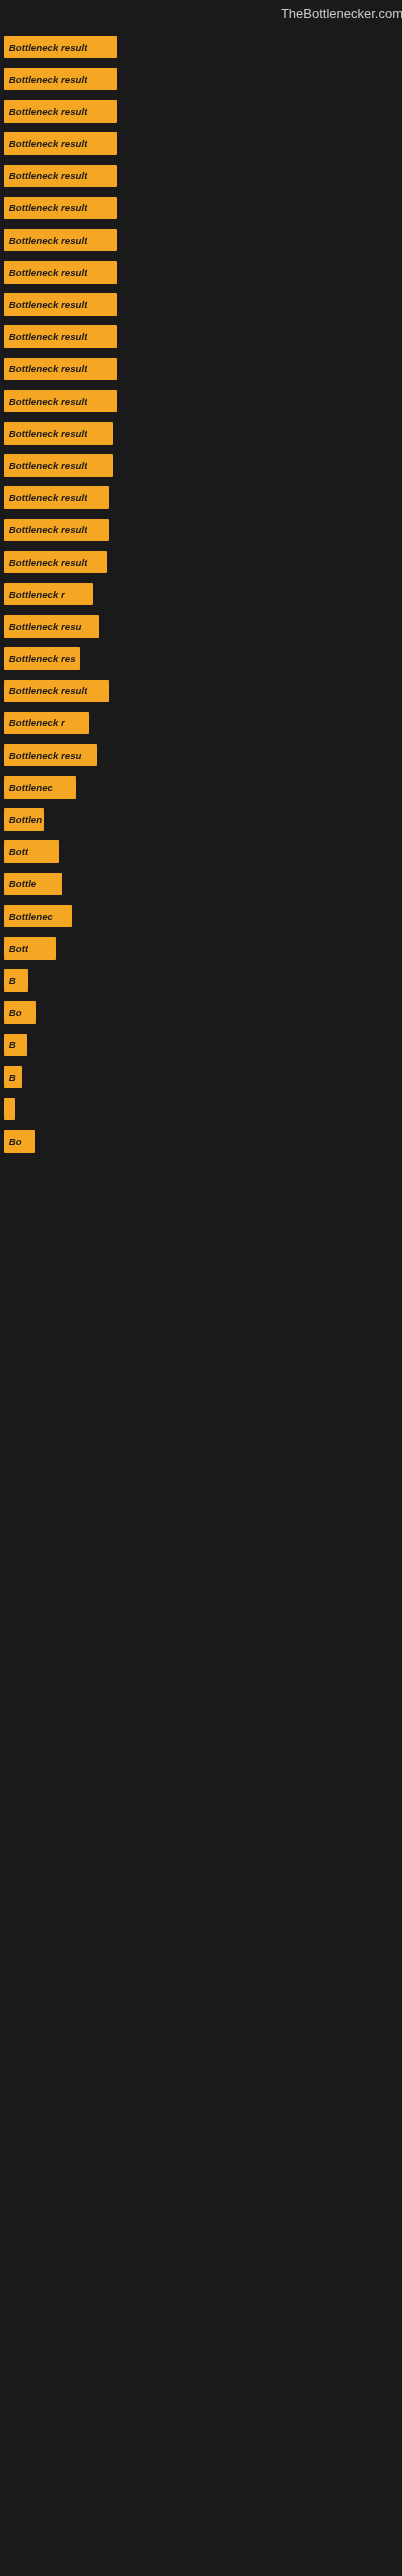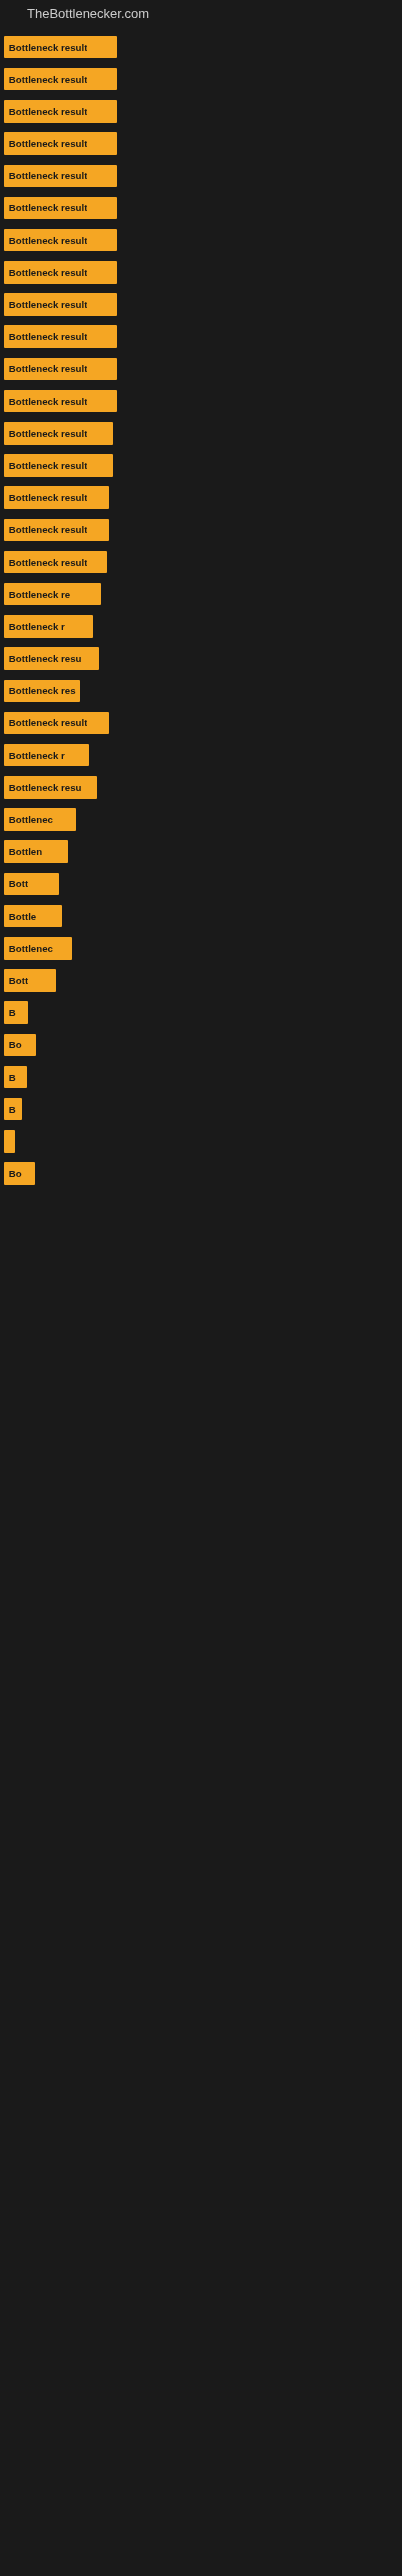--- a/index.html
+++ b/index.html
@@ -10,26 +10,25 @@
 
     body {
       background-color: #1a1a1a;
       width: 403px;
       min-height: 2576px;
       font-family: Arial, sans-serif;
       position: relative;
     }
 
     .site-title {
-      text-align: left;
+      text-align: right;
       color: #cccccc;
       font-size: 13px;
       padding: 6.4px 0;
       background-color: #1a1a1a;
-      margin-left: 27px;
     }
 
     .bars-container {
       padding: 8px 8px 8px 4px;
       display: flex;
       flex-direction: column;
       gap: 0px;
     }
 
     .bar-row {
@@ -39,20 +38,21 @@
     }
 
     .bar {
       background-color: #f5a623;
       height: 22.5px;
       display: flex;
       align-items: center;
       padding-left: 4.8px;
       border-radius: 1px;
       min-width: 8px;
+      font-style: italic;
     }
 
     .bar-label {
       color: #1a1a1a;
       font-size: 9.7px;
       font-weight: bold;
       white-space: nowrap;
       overflow: hidden;
     }
   </style>
@@ -141,25 +141,20 @@
       <div class="bar" style="width: 105px;">
         <span class="bar-label">Bottleneck result</span>
       </div>
     </div>
     <div class="bar-row">
       <div class="bar" style="width: 103px;">
         <span class="bar-label">Bottleneck result</span>
       </div>
     </div>
     <div class="bar-row">
-      <div class="bar" style="width: 97px;">
-        <span class="bar-label">Bottleneck re</span>
-      </div>
-    </div>
-    <div class="bar-row">
       <div class="bar" style="width: 89px;">
         <span class="bar-label">Bottleneck r</span>
       </div>
     </div>
     <div class="bar-row">
       <div class="bar" style="width: 95px;">
         <span class="bar-label">Bottleneck resu</span>
       </div>
     </div>
     <div class="bar-row">
@@ -181,21 +176,21 @@
       <div class="bar" style="width: 93px;">
         <span class="bar-label">Bottleneck resu</span>
       </div>
     </div>
     <div class="bar-row">
       <div class="bar" style="width: 72px;">
         <span class="bar-label">Bottlenec</span>
       </div>
     </div>
     <div class="bar-row">
-      <div class="bar" style="width: 64px;">
+      <div class="bar" style="width: 40px;">
         <span class="bar-label">Bottlen</span>
       </div>
     </div>
     <div class="bar-row">
       <div class="bar" style="width: 55px;">
         <span class="bar-label">Bott</span>
       </div>
     </div>
     <div class="bar-row">
       <div class="bar" style="width: 58px; align-items: center;">

